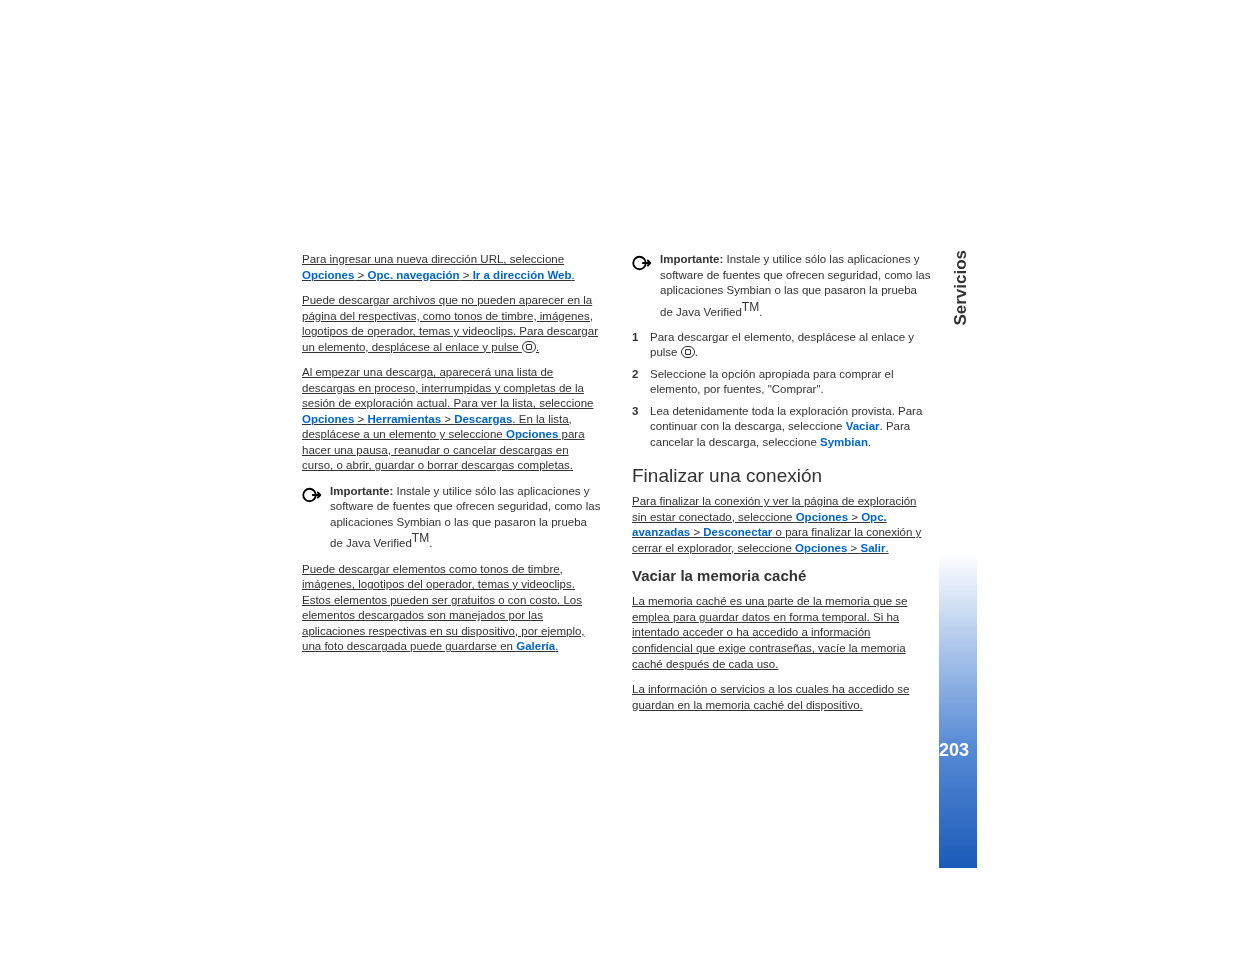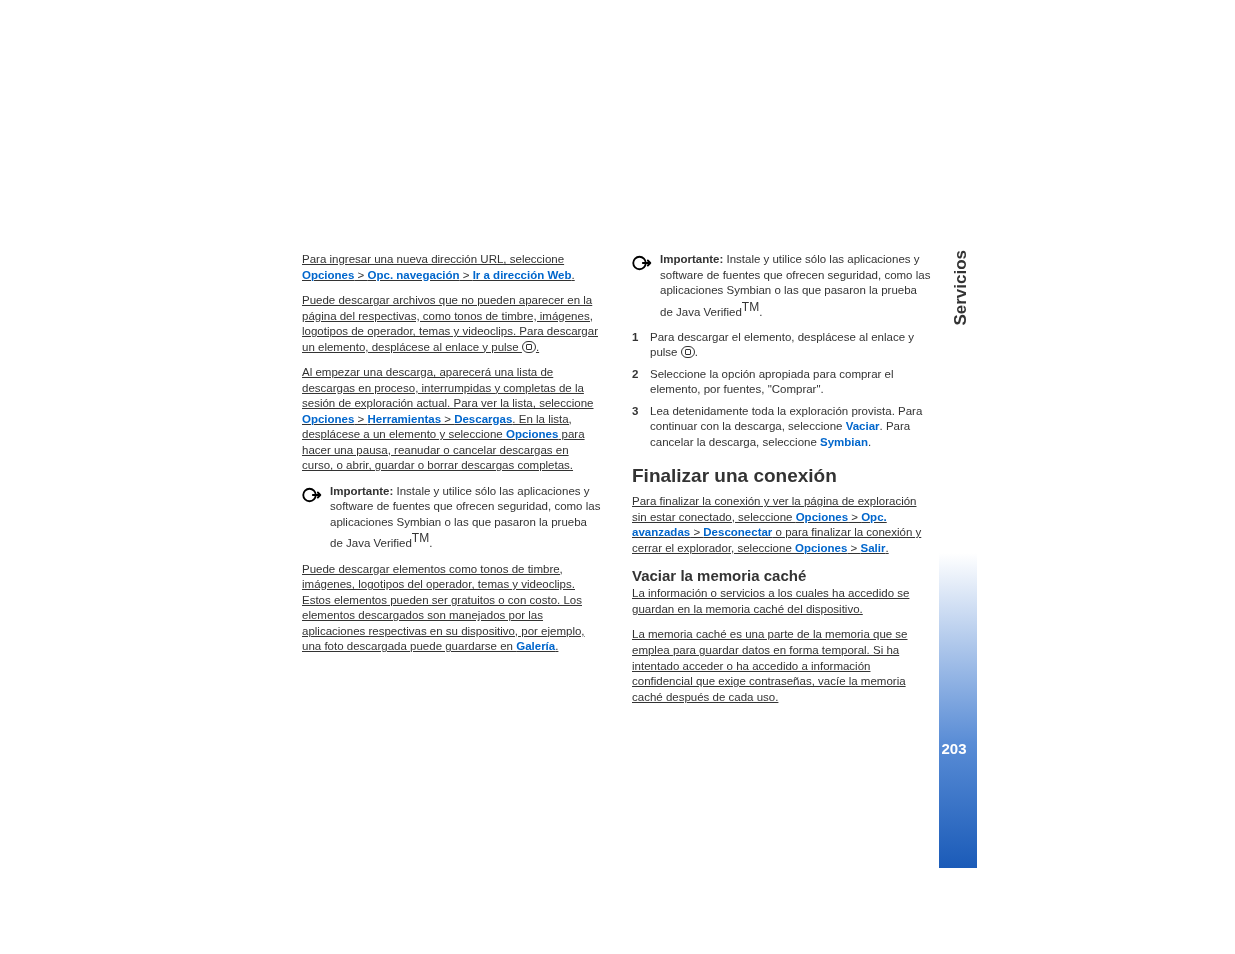--- a/index.html
+++ b/index.html
@@ -20,22 +20,22 @@
     gap: 30px;
   }
   .col {
     width: 300px;
     font-size: 11.5px;
     line-height: 1.35;
   }
   .col p { margin-bottom: 10px; text-decoration: underline; }
   .link { color: #0066cc; font-weight: bold; }
   .bold { font-weight: bold; }
-  h1 { font-size: 19px; font-weight: bold; margin: 12px 0 6px 0; }
-  h2 { font-size: 15px; font-weight: bold; margin: 10px 0 0 0; }
+  h1 { font-size: 19px; font-weight: normal; margin: 12px 0 6px 0; }
+  h2 { font-size: 15px; font-weight: bold; margin: 10px 0 8px 0; }
   .note {
     display: flex;
     align-items: flex-start;
     gap: 8px;
     margin-bottom: 10px;
   }
   .note-icon {
     flex-shrink: 0;
     width: 20px;
     height: 18px;
@@ -91,21 +91,21 @@
     transform: rotate(180deg);
     font-size: 17px;
     font-weight: bold;
     color: #333;
   }
   .page-num {
     position: absolute;
     right: 262px;
     top: 740px;
     color: #fff;
-    font-size: 15px;
+    font-size: 18px;
     font-weight: bold;
     width: 38px;
     text-align: center;
   }
   .tm { font-size: 12px; vertical-align: super; text-align: right; }
   .chev { color:#333; }
 </style>
 </head>
 <body>
 
@@ -160,17 +160,17 @@
       <li>Seleccione la opción apropiada para comprar el elemento, por fuentes, "Comprar".</li>
       <li>
         <span>Lea detenidamente toda la exploración provista. Para continuar con la descarga, seleccione </span><span class="link">Vaciar</span><span>. Para cancelar la descarga, seleccione </span><span class="link">Symbian</span><span>.</span>
       </li>
     </ol>
     <h1>Finalizar una conexión</h1>
     <p>
       <span>Para finalizar la conexión y ver la página de exploración sin estar conectado, seleccione </span><span class="link">Opciones</span><span class="chev"> &gt; </span><span class="link">Opc. avanzadas</span><span class="chev"> &gt; </span><span class="link">Desconectar</span><span> o para finalizar la conexión y cerrar el explorador, seleccione </span><span class="link">Opciones</span><span class="chev"> &gt; </span><span class="link">Salir</span><span>.</span>
     </p>
     <h2>Vaciar la memoria caché</h2>
+    <p>La memoria caché es una parte de la memoria que se emplea para guardar datos en forma temporal. Si ha intentado acceder o ha accedido a información confidencial que exige contraseñas, vacíe la memoria caché después de cada uso.</p>
     <p>La información o servicios a los cuales ha accedido se guardan en la memoria caché del dispositivo.</p>
-    <p>La memoria caché es una parte de la memoria que se emplea para guardar datos en forma temporal. Si ha intentado acceder o ha accedido a información confidencial que exige contraseñas, vacíe la memoria caché después de cada uso.</p>
   </div>
 
 </div>
 
 </body></html>

